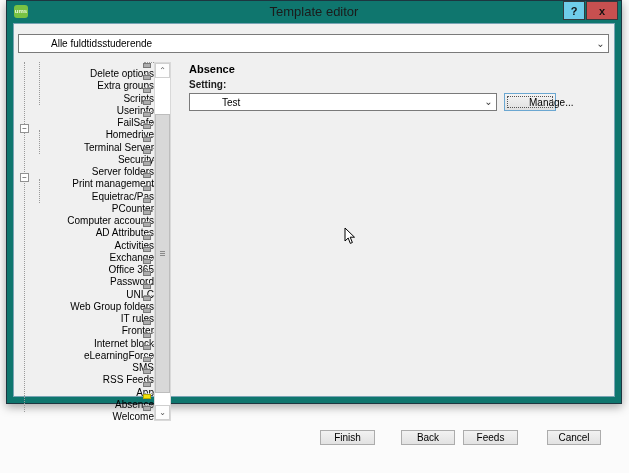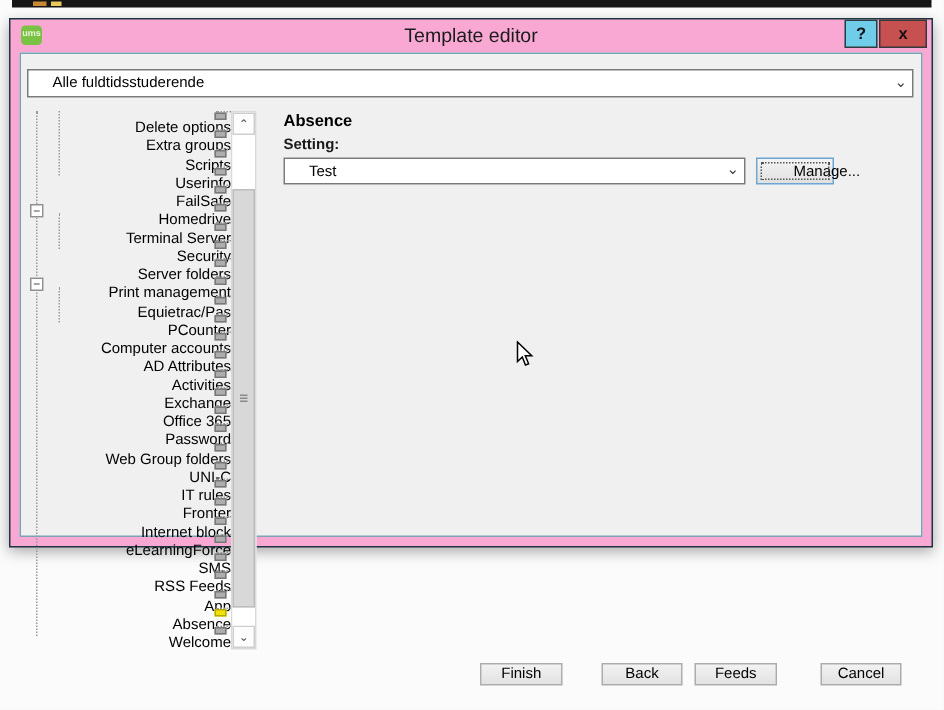--- a/index.html
+++ b/index.html
@@ -6,42 +6,42 @@
   html,body { width:629px; height:473px; background:#fbfbfb; overflow:hidden;
               font-family:"Liberation Sans", sans-serif; }
   .screen { position:relative; width:629px; height:473px; background:#fbfbfb; }
 
   
   .backdrop-strip { position:absolute; left:8px; top:0; width:613px; height:5px; background:#161616; }
   .backdrop-accent1 { position:absolute; left:22px; top:1px; width:9px; height:3px; background:#c98a33; }
   .backdrop-accent2 { position:absolute; left:34px; top:1px; width:7px; height:3px; background:#e9c95b; }
 
   
-  .dialog { position:absolute; left:6px; top:12px; width:616px; height:353px;
-            background:#f9a8d4; border:1px solid #1d3640;
+  .dialog { position:absolute; left:6px; top:0; width:616px; height:404px;
+            background:#0f766e; border:1px solid #1d3640;
             box-shadow:0 3px 9px rgba(0,0,0,.35); }
   .titlebar { position:absolute; left:0; top:0; width:100%; height:22px; }
   .app-badge { position:absolute; left:7px; top:4px; width:14px; height:13px;
                background:#79c243; border-radius:3px; color:#eaf6df; font-size:6px;
                font-weight:bold; text-align:center; line-height:13px; }
   .window-title { position:absolute; left:0; right:0; top:3px; text-align:center;
                   font-size:13px; color:#1b1b1b; }
   .win-btns { position:absolute; top:0px; right:3px; display:flex; }
   .win-btn { height:19px; border:1px solid #333a3d; display:flex; align-items:center;
              justify-content:center; font-size:11px; font-weight:bold; color:#111; cursor:default; }
   .help-btn { width:22px; background:#6fcdea; }
   .close-btn { width:32px; background:#c75050; margin-left:1px; }
 
   .dialog-body { position:absolute; left:6px; right:6px; top:22px; bottom:6px;
                  background:#f0f0f0; border:1px solid #79a4b4; }
 
   
   .combobox { position:absolute; background:#fff; border:1px solid #7a7a7a;
               font-size:10px; color:#000; display:flex; align-items:center; }
-  .combobox .cb-value { flex:1; padding-left:16px; white-space:nowrap; overflow:hidden; }
+  .combobox .cb-value { flex:1; padding-left:4px; white-space:nowrap; overflow:hidden;margin-left:28px; }
   .combobox .cb-chevron { width:15px; text-align:center; font-size:10px; color:#3c3c3c; line-height:1; }
   .template-combo { left:4px; top:10px; width:591px; height:19px; }
   .setting-combo { left:175px; top:69px; width:308px; height:18px; }
 
   
   .panel-heading { position:absolute; left:175px; top:39px; font-size:11px; font-weight:bold; color:#000; }
   .setting-label { position:absolute; left:175px; top:55px; font-size:10px; color:#1a1a1a;font-weight:bold; }
   .manage-btn { position:absolute; left:490px; top:69px; width:52px; height:18px;
                 background:linear-gradient(#f4f4f4,#e0e0e0); border:1px solid #6ba7d1;
                 outline:1px dotted #555; outline-offset:-4px;
@@ -213,26 +213,26 @@
             <span class="tree-label">Office 365</span>
           </div>
           <div class="tree-row lvl1">
             <span class="connector"></span>
             <span class="node-icon"></span>
             <span class="tree-label">Password</span>
           </div>
           <div class="tree-row lvl1">
             <span class="connector"></span>
             <span class="node-icon"></span>
+            <span class="tree-label">UNI-C</span>
+          </div>
+          <div class="tree-row lvl1">
+            <span class="connector"></span>
+            <span class="node-icon"></span>
             <span class="tree-label">Web Group folders</span>
-          </div>
-          <div class="tree-row lvl1">
-            <span class="connector"></span>
-            <span class="node-icon"></span>
-            <span class="tree-label">UNI-C</span>
           </div>
           <div class="tree-row lvl1">
             <span class="connector"></span>
             <span class="node-icon"></span>
             <span class="tree-label">IT rules</span>
           </div>
           <div class="tree-row lvl1">
             <span class="connector"></span>
             <span class="node-icon"></span>
             <span class="tree-label">Fronter</span>

